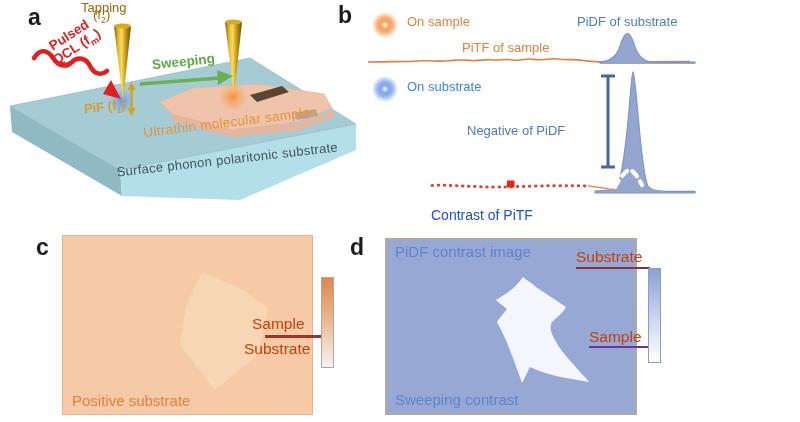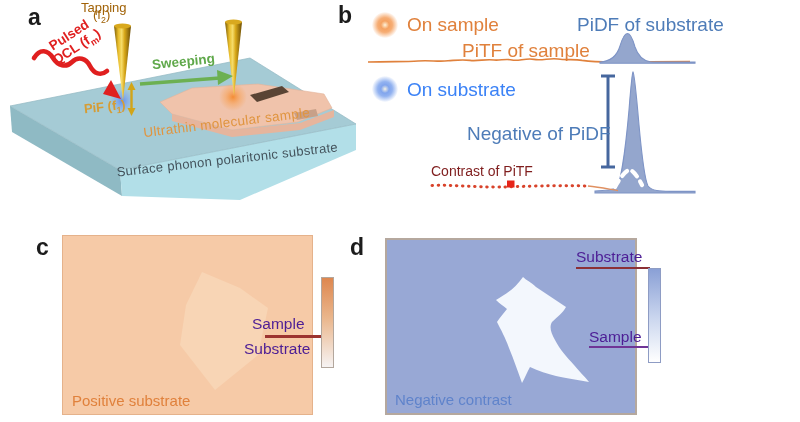--- a/index.html
+++ b/index.html
@@ -12,37 +12,37 @@
   .txt{line-height:1.05;white-space:nowrap;}
   sub{font-size:68%;}
   
   .tapping{font-size:13px;color:#a16207;text-align:center;}
   .qcl{font-size:13.5px;font-weight:bold;color:#e02020;text-align:center;transform:rotate(-33deg);}
   .sweep{font-size:13.5px;font-weight:bold;color:#5fa84a;transform:rotate(-6deg);}
   .pif{font-size:13px;font-weight:bold;color:#d69c33;transform:rotate(-6deg);}
   .flake-lab{font-size:13.5px;color:#e09540;transform:rotate(-7deg);letter-spacing:.3px;}
   .subst-lab{font-size:13px;color:#44535c;transform:rotate(-6.5deg);letter-spacing:.3px;}
   
-  .pb{font-size:19px;}
+  .pb{font-size:13px;}
   .c-orange{color:#e0813c;}
   .c-blue{color:#4e7cb8;}
   .c-slate{color:#3b82f6;}
-  .c-brick{color:#7f1d1d;}
+  .c-brick{color:#1d4ed8;margin-top:44px;}
   .glow{width:26px;height:26px;border-radius:50%;}
   .glow-orange{background:radial-gradient(circle,#f3944a 0%,#f6ad74 40%,rgba(246,173,116,0) 72%);}
   .glow-blue{background:radial-gradient(circle,#6a93ea 0%,#93b3f0 40%,rgba(147,179,240,0) 72%);}
   .glow-core{position:absolute;left:9px;top:9px;width:8px;height:8px;border-radius:50%;
     background:radial-gradient(circle,rgba(255,250,230,.95) 0%,rgba(255,250,230,0) 75%);}
   
   .img-rect{box-sizing:border-box;}
   .pc-rect{background:#f6caa7;border:1px solid #e5b28b;}
   .pd-rect{background:#98a8d5;border:2px solid #b5a89e;}
   .pcd-title{font-size:15px;}
   .pd-text{color:#5f83cb;}
-  .black-lab{font-size:15.5px;color:#4c1d95;}
+  .black-lab{font-size:15.5px;color:#c2410c;}
   .cbar{box-sizing:border-box;border:1px solid #b3a79d;}
   .cbar-c{background:linear-gradient(to bottom,#de874f 0%,#eab68c 45%,#f6f3f3 100%);}
   .cbar-d{border-color:#8e9cc4;background:linear-gradient(to bottom,#8aa0d6 0%,#cdd8ef 55%,#ffffff 100%);}
   .pointer-line{height:2.5px;}
 </style>
 </head>
 <body>
 
 <div class="stage">
 
@@ -166,20 +166,21 @@
   <div class="abs txt black-lab" style="left:252px;top:316px">Sample</div>
   <div class="abs txt black-lab" style="left:244px;top:341px">Substrate</div>
   <div class="abs pointer-line" style="left:265px;top:335px;width:58px;background:#9c3430"></div>
   <div class="abs cbar cbar-c" style="left:321px;top:277px;width:13px;height:91px"></div>
 
   <div class="abs panel-letter" style="left:350px;top:236px">d</div>
   <div class="abs img-rect pd-rect" style="left:385px;top:238px;width:252px;height:177px"></div>
   <svg class="abs" style="left:385px;top:238px" width="252" height="177" viewBox="0 0 252 177">
     <path fill="#f3f7fd" d="M138,39 C141,42 146,44 151,49 L181,69 C178,75 173,78 167,84 C164,89 166,95 170,102 C175,112 182,119 189,127 C194,133 200,139 204,144 C193,142 180,140 171,138 C163,136 153,133 145,129 C142,134 140,140 137,145 C133,134 129,122 124,110 C120,99 116,92 112,84 C115,79 119,75 122,71 C119,68 115,66 111,62 C119,57 129,52 138,39 Z"></path>
   </svg>
-  <div class="abs txt pcd-title pd-text" style="left:395px;top:392px">Negative contrast</div>
+  <div class="abs txt pcd-title pd-text" style="left:395px;top:244px">PiDF contrast image</div>
+  <div class="abs txt pcd-title pd-text" style="left:395px;top:392px">Sweeping contrast</div>
   <div class="abs txt black-lab" style="left:576px;top:249px">Substrate</div>
   <div class="abs pointer-line" style="left:576px;top:267px;width:74px;height:2px;background:#8b3036"></div>
   <div class="abs txt black-lab" style="left:589px;top:329px">Sample</div>
   <div class="abs pointer-line" style="left:589px;top:346px;width:61px;height:2px;background:#6f3596"></div>
   <div class="abs cbar cbar-d" style="left:648px;top:268px;width:13px;height:95px"></div>
 
 </div>
 
 </body></html>

